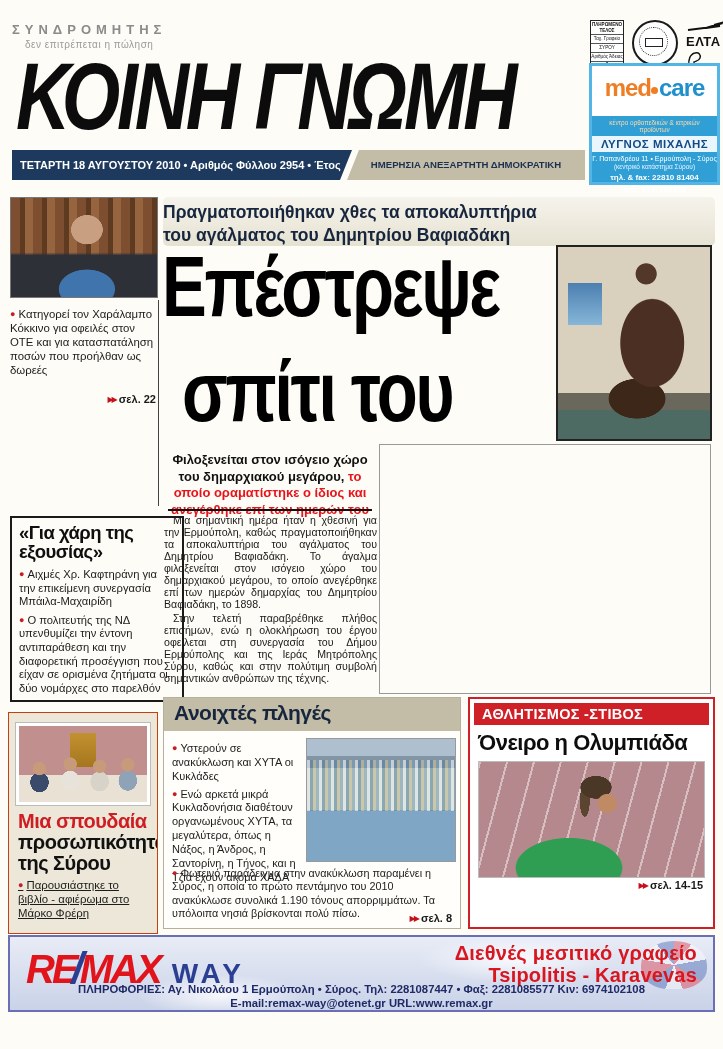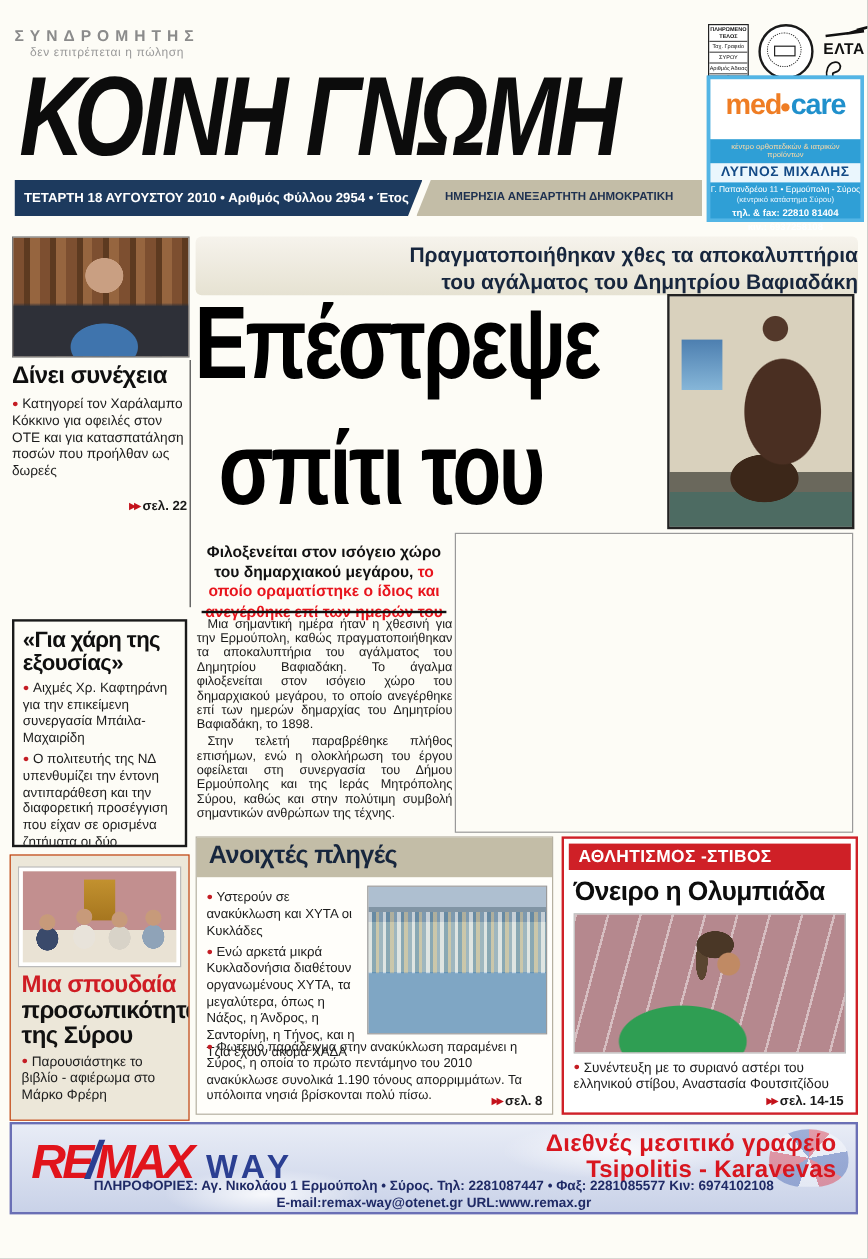--- a/index.html
+++ b/index.html
@@ -106,32 +106,32 @@
   .bullets{font-size:11.4px;line-height:1.22;color:#1c1c1c;margin-top:6px;}
   .bullets .b{margin-top:5px;}
   .b .dot::before{content:"●";color:#c41d24;font-size:9px;margin-right:3px;position:relative;top:-1px;}
   .pageref{text-align:right;font-size:11px;font-weight:bold;color:#1a1a1a;margin-top:15px;}
   .pr-arrow::before{content:"▶▶";color:#c4121b;font-size:8px;letter-spacing:-2px;margin-right:3px;position:relative;top:-1px;}
 
   
   .story1{position:absolute;left:10px;top:302px;width:146px;}
   .story1 h2{margin:0;font-size:20px;font-weight:bold;color:#0f0f0f;letter-spacing:-.5px;}
   .vline1{position:absolute;left:158px;top:300px;width:1px;height:206px;background:#444;}
-  .story2{position:absolute;left:10px;top:516px;width:146px;max-height:190px;border:2px solid #1a1a1a;box-sizing:border-box;padding:5px 7px 4px;background:#fdfcf6;overflow:hidden;}
+  .story2{position:absolute;left:10px;top:516px;width:174px;max-height:190px;border:2px solid #1a1a1a;box-sizing:border-box;padding:5px 7px 4px;background:#fdfcf6;overflow:hidden;}
   .story2 h2{margin:0;font-size:18.5px;line-height:1.05;font-weight:bold;color:#0f0f0f;letter-spacing:-.5px;}
   .story2 .bullets{font-size:11.2px;}
   .story3{position:absolute;left:8px;top:712px;width:150px;height:222px;background:#ece7d9;border:1px solid #c2410c;box-sizing:border-box;overflow:hidden;}
   .story3 .t{margin:6px 9px 0;font-size:20px;line-height:1.05;font-weight:bold;letter-spacing:-.5px;}
   .story3 .t .red{color:#cf1d24;}
   .story3 .t .blk{color:#111;}
-  .story3 .bullets{margin:5px 9px 15px;}
+  .story3 .bullets{margin:5px 9px 15px;text-decoration:underline;}
   .story3 .pageref{margin:2px 9px 0;}
 
   
-  .kicker{position:absolute;left:163px;top:197px;width:552px;height:49px;background:linear-gradient(180deg,#f6f3ec,#e6e2d2);border-radius:5px;text-align:right;color:#17263d;font-size:17.5px;font-weight:bold;line-height:1.32;padding-top:4px;box-sizing:border-box;}
+  .kicker{position:absolute;left:163px;top:197px;width:552px;height:49px;background:linear-gradient(180deg,#f6f3ec,#e6e2d2);border-radius:5px;text-align:left;color:#17263d;font-size:17.5px;font-weight:bold;line-height:1.32;padding-top:4px;box-sizing:border-box;}
   .headline{position:absolute;font-size:86px;line-height:.92;font-weight:bold;color:#000;letter-spacing:-3px;white-space:nowrap;transform:scaleX(.78);transform-origin:left top;}
   .hl1{left:162px;top:247px;}
   .hl2{left:182px;top:352px;}
   .deck{position:absolute;left:164px;top:452px;width:212px;text-align:center;font-size:13px;font-weight:bold;line-height:1.28;color:#111;}
   .deck .red{color:#e8141c;}
   .deck-rule{position:absolute;left:168px;top:509px;width:204px;height:2px;background:#111;}
   .lead{position:absolute;left:164px;top:515px;width:213px;font-size:10.6px;line-height:1.13;color:#1a1a1a;text-align:justify;}
   .lead p{margin:0 0 2px;text-indent:9px;}
   .lead .pageref{float:right;margin:18px;}
 
@@ -213,21 +213,20 @@
     <div class="mc-name">ΛΥΓΝΟΣ ΜΙΧΑΛΗΣ</div>
     <div class="mc-addr">Γ. Παπανδρέου 11 • Ερμούπολη - Σύρος</div>
     <div class="mc-addr2">(κεντρικό κατάστημα Σύρου)</div>
     <div class="mc-tel">τηλ. &amp; fax: 22810 81404</div>
     <div class="mc-mob">κιν.: 6937258108</div>
   </div>
 
   <div class="photo photo-portrait"></div>
 
   <div class="story1">
-    <h2>Δίνει συνέχεια</h2>
     <div class="bullets">
       <div class="b"><span class="dot"></span><span>Κατηγορεί τον Χαράλαμπο Κόκκινο για οφειλές στον ΟΤΕ και για κατασπατάληση ποσών που προήλθαν ως δωρεές</span></div>
     </div>
     <div class="pageref"><span class="pr-arrow"></span><span>σελ. 22</span></div>
   </div>
   <div class="vline1"></div>
 
   <div class="story2">
     <h2>«Για χάρη της εξουσίας»</h2>
     <div class="bullets">
@@ -280,21 +279,20 @@
     </div>
     <div class="photo photo-recycle"></div>
     <div class="rb-wide b"><span class="dot"></span><span>Φωτεινό παράδειγμα στην ανακύκλωση παραμένει η Σύρος, η οποία το πρώτο πεντάμηνο του 2010 ανακύκλωσε συνολικά 1.190 τόνους απορριμμάτων. Τα υπόλοιπα νησιά βρίσκονται πολύ πίσω.</span></div>
     <div class="pageref rb-pageref"><span class="pr-arrow"></span><span>σελ. 8</span></div>
   </div>
 
   <div class="sports">
     <div class="sp-banner">ΑΘΛΗΤΙΣΜΟΣ -ΣΤΙΒΟΣ</div>
     <div class="sp-title">Όνειρο η Ολυμπιάδα</div>
     <div class="photo photo-athlete"></div>
-    <div class="sp-bullet b"><span class="dot"></span><span>Συνέντευξη με το συριανό αστέρι του ελληνικού στίβου, Αναστασία Φουτσιτζίδου</span></div>
     <div class="pageref sp-pageref"><span class="pr-arrow"></span><span>σελ. 14-15</span></div>
   </div>
 
   <div class="remax">
     <div class="rx-balloon"></div>
     <div class="rx-logo">
       <span class="re">RE</span><span class="slash">/</span><span class="max">MAX</span><span class="way">WAY</span>
     </div>
     <div class="rx-right">
       <div>Διεθνές μεσιτικό γραφείο</div>

